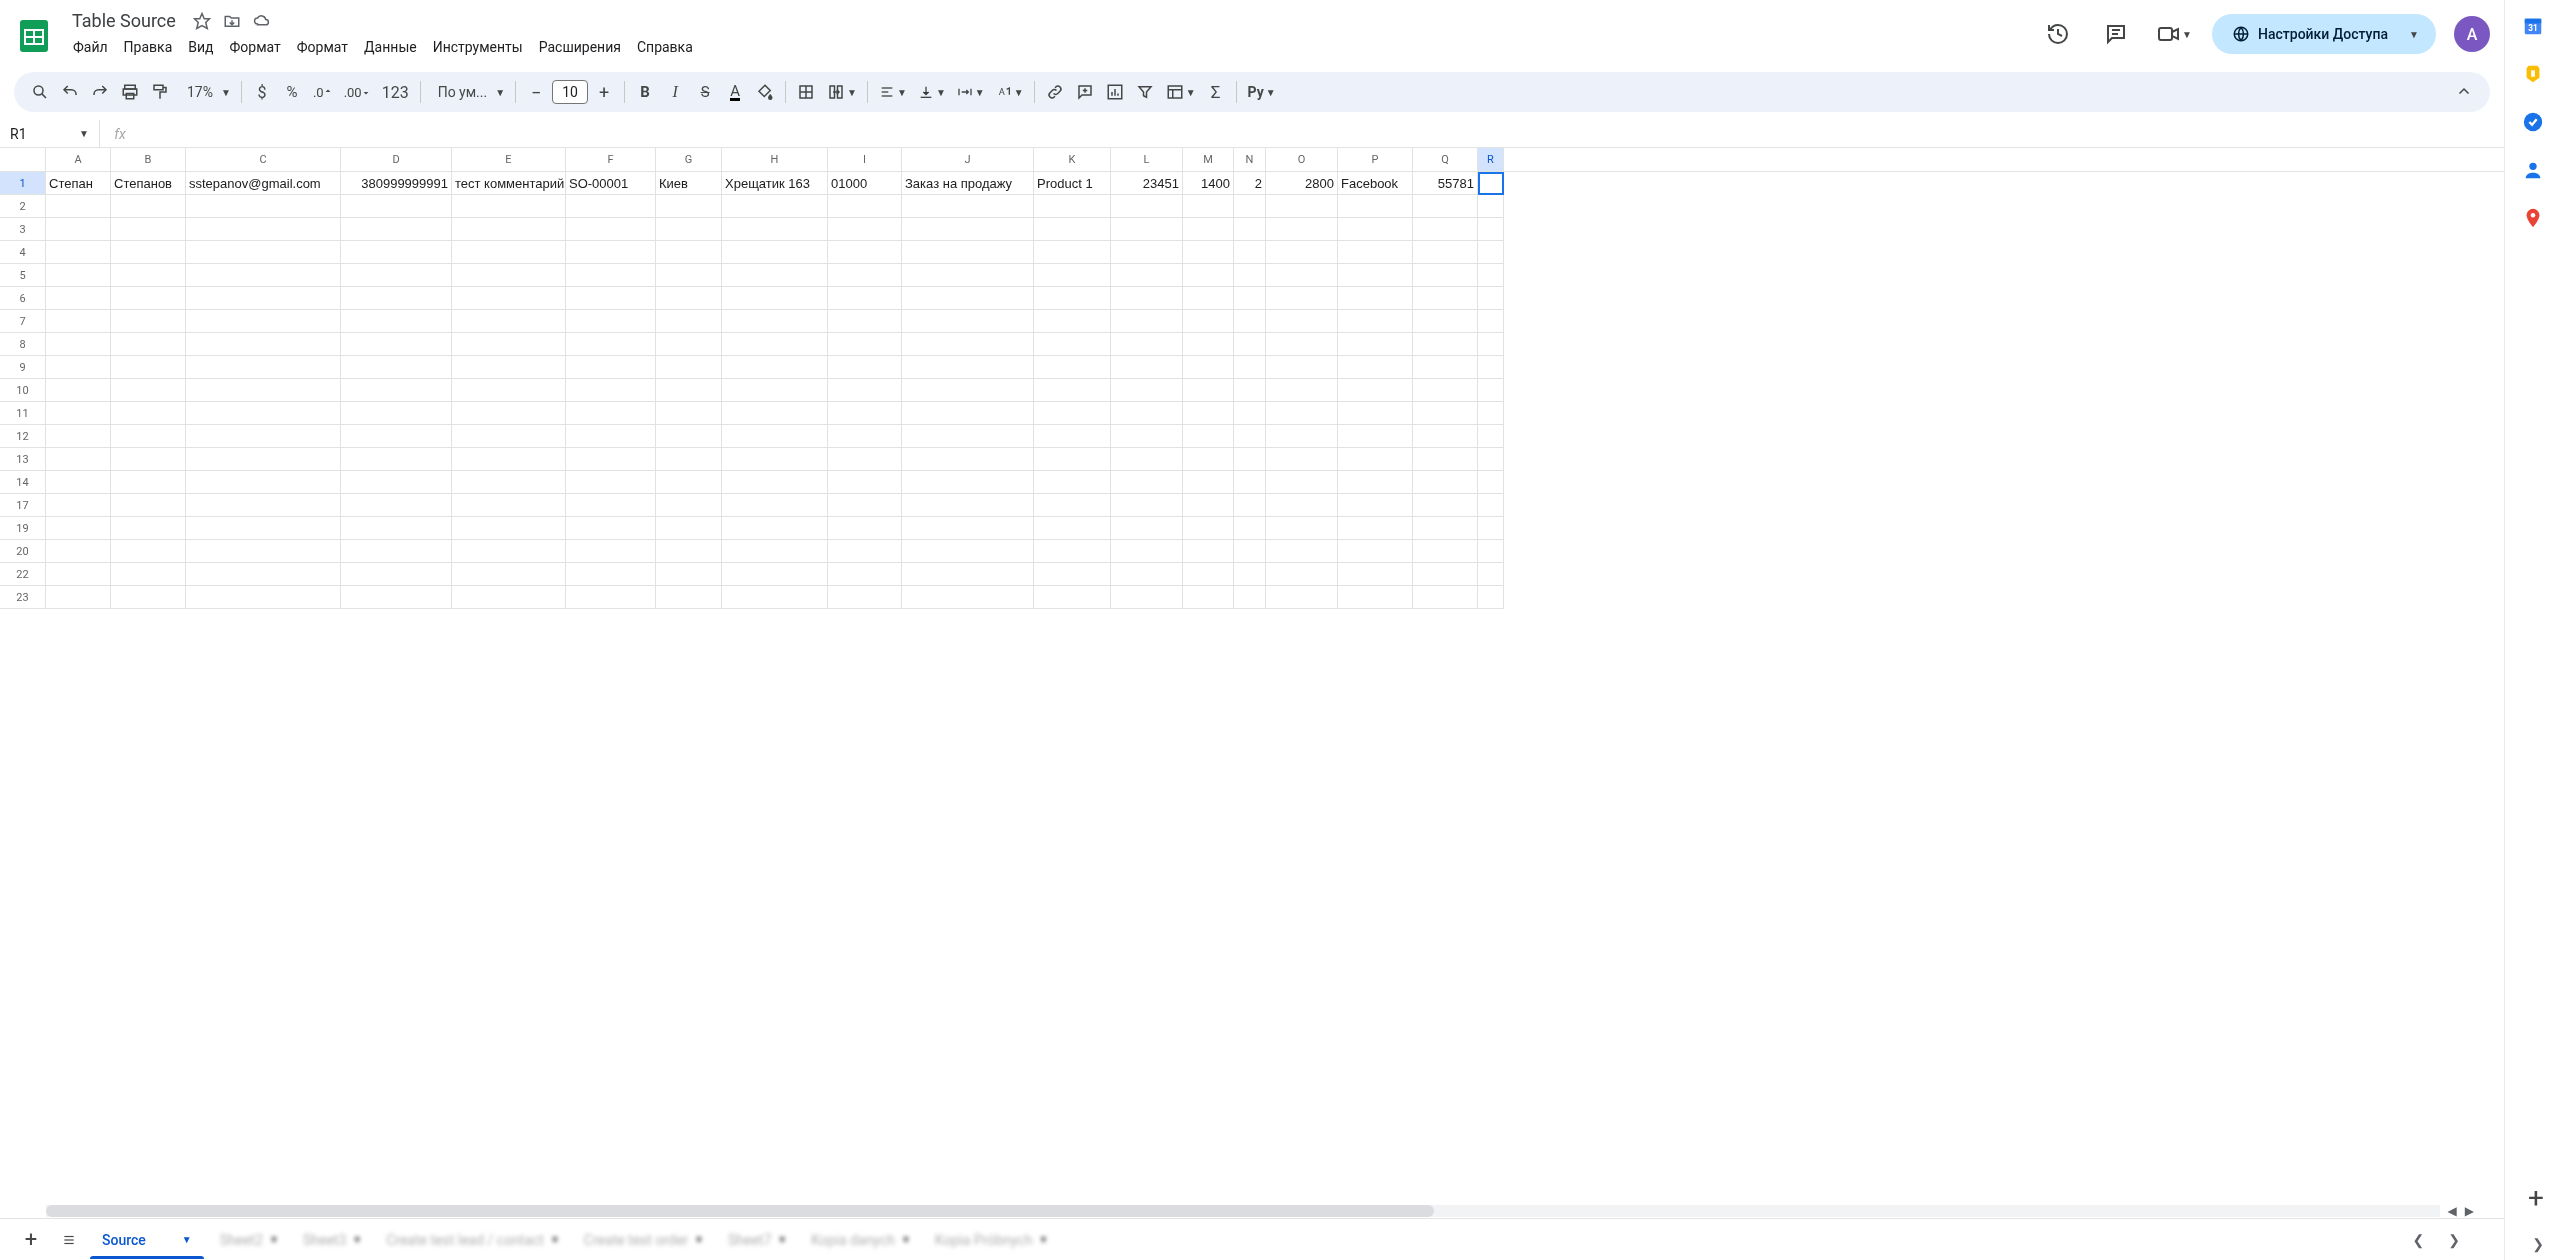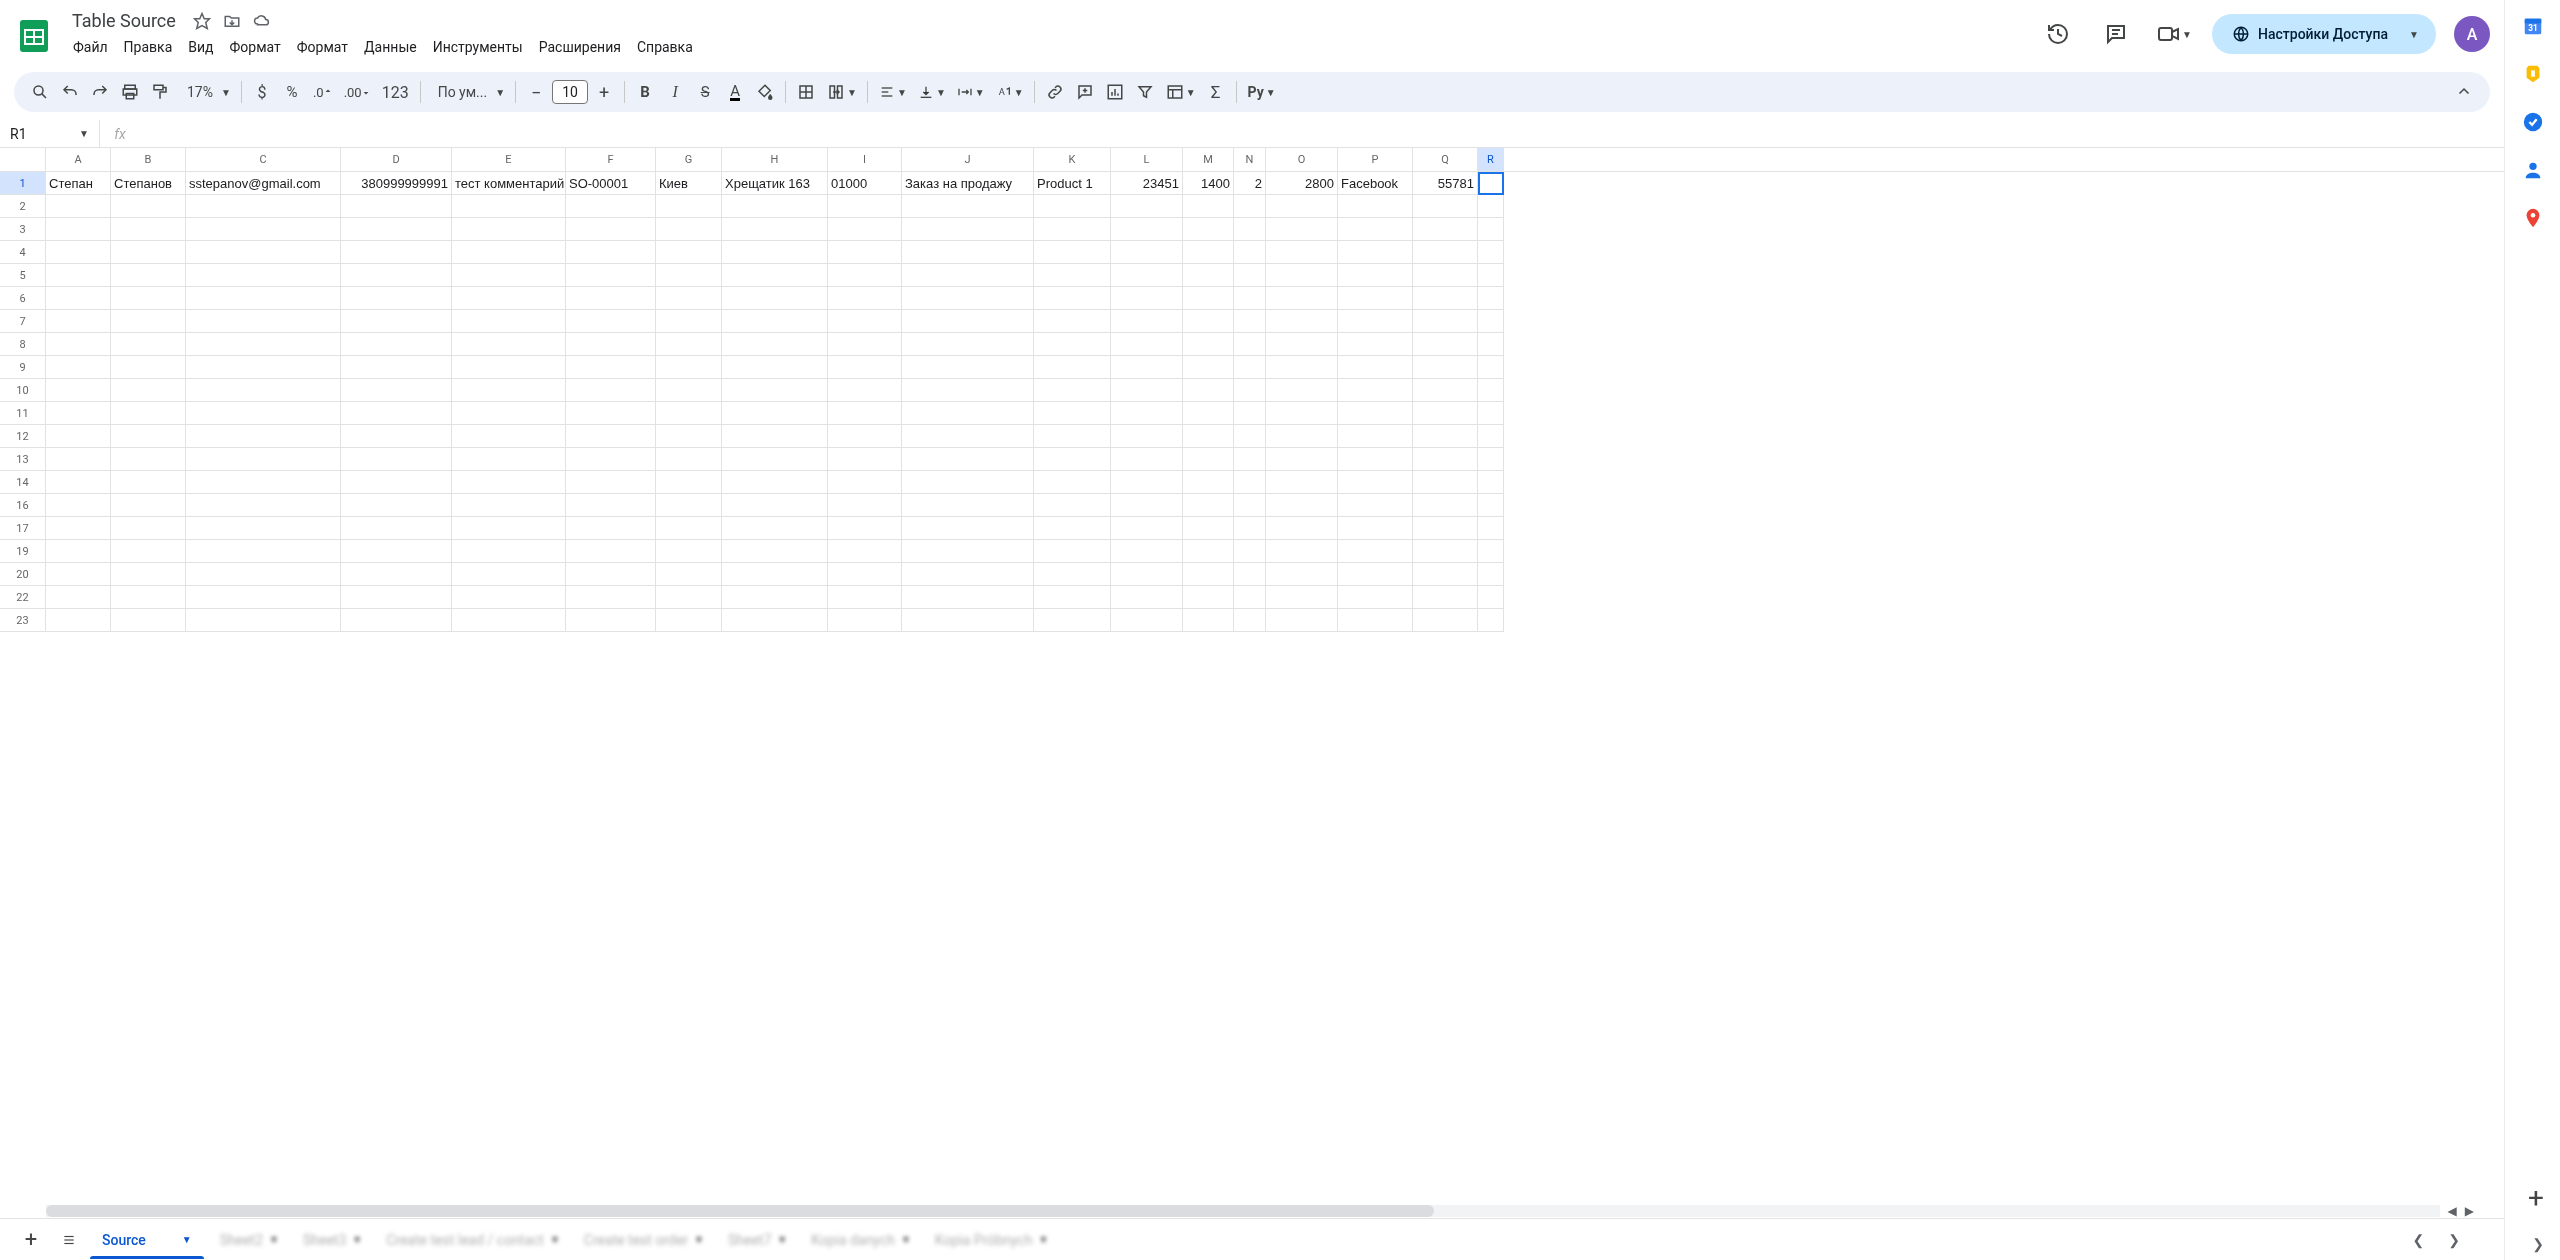--- a/index.html
+++ b/index.html
@@ -883,41 +883,20 @@
           <div class="cell" style="width: 77px;"></div>
           <div class="cell" style="width: 72px;"></div>
           <div class="cell" style="width: 51px;"></div>
           <div class="cell" style="width: 32px;"></div>
           <div class="cell" style="width: 72px;"></div>
           <div class="cell" style="width: 75px;"></div>
           <div class="cell" style="width: 65px;"></div>
           <div class="cell" style="width: 26px;"></div>
         </div>
         <div class="row">
-          <div class="row-h">16</div>
-          <div class="cell" style="width: 65px;"></div>
-          <div class="cell" style="width: 75px;"></div>
-          <div class="cell" style="width: 155px;"></div>
-          <div class="cell" style="width: 111px;"></div>
-          <div class="cell" style="width: 114px;"></div>
-          <div class="cell" style="width: 90px;"></div>
-          <div class="cell" style="width: 66px;"></div>
-          <div class="cell" style="width: 106px;"></div>
-          <div class="cell" style="width: 74px;"></div>
-          <div class="cell" style="width: 132px;"></div>
-          <div class="cell" style="width: 77px;"></div>
-          <div class="cell" style="width: 72px;"></div>
-          <div class="cell" style="width: 51px;"></div>
-          <div class="cell" style="width: 32px;"></div>
-          <div class="cell" style="width: 72px;"></div>
-          <div class="cell" style="width: 75px;"></div>
-          <div class="cell" style="width: 65px;"></div>
-          <div class="cell" style="width: 26px;"></div>
-        </div>
-        <div class="row">
           <div class="row-h">17</div>
           <div class="cell" style="width: 65px;"></div>
           <div class="cell" style="width: 75px;"></div>
           <div class="cell" style="width: 155px;"></div>
           <div class="cell" style="width: 111px;"></div>
           <div class="cell" style="width: 114px;"></div>
           <div class="cell" style="width: 90px;"></div>
           <div class="cell" style="width: 66px;"></div>
           <div class="cell" style="width: 106px;"></div>
           <div class="cell" style="width: 74px;"></div>

